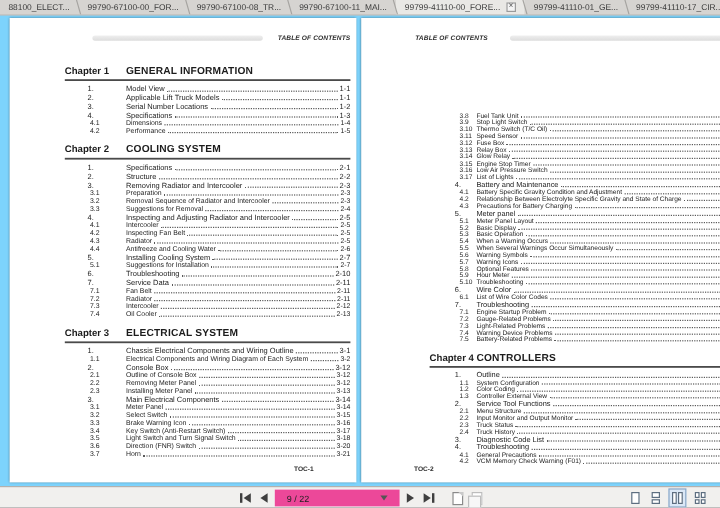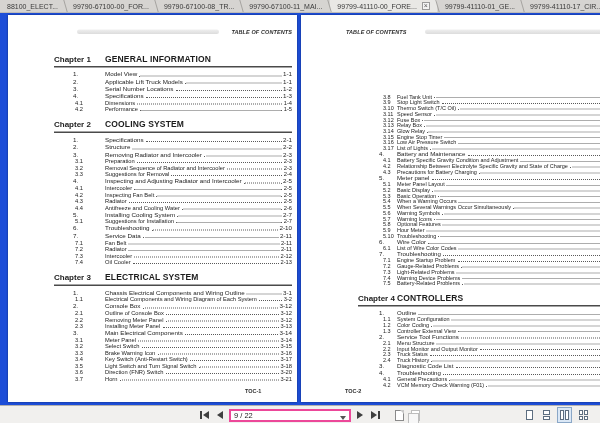--- a/index.html
+++ b/index.html
@@ -11,21 +11,21 @@
   .tabbar{flex:0 0 13px;height:13px;background:#d6d4d1;border-bottom:1px solid #bdbbb8;
     display:flex;align-items:stretch;overflow:hidden;white-space:nowrap}
   .tab{display:flex;align-items:center;padding:0 7px;font-size:7px;color:#3a3a3a;
     white-space:nowrap;cursor:default}
   .tab.active{background:#e9e8e5}
   .tab-close{display:inline-flex;align-items:center;justify-content:center;width:8px;height:8px;
     border:1px solid #9a9a9a;background:#f4f4f4;color:#555;font-size:7px;line-height:6px;margin-left:5px}
   .tab-sep{flex:0 0 1px;width:1px;background:#a5a3a0;transform:skewX(16deg);margin:0 0}
 
   
-  .viewer{flex:1 1 auto;position:relative;background:#1d4ed8;overflow:hidden}
+  .viewer{flex:1 1 auto;position:relative;background:#7dd3fc;overflow:hidden}
   .page{position:absolute;top:2px;bottom:3px;background:#fff;box-shadow:0 0 2px rgba(0,0,0,.45)}
   .page-left{left:8px;width:289px}
   .page-right{left:301px;width:349px}
   .page-inner{position:absolute;top:0;left:0;width:200%;height:200%;
     transform:scale(.5);transform-origin:0 0;color:#1c1c1c}
 
   
   .pg-header{position:absolute;top:26px;left:0;right:0;height:15px}
   .hdr-text{position:absolute;top:1px;font-size:11px;font-weight:bold;font-style:italic;
     color:#2e2e2e;letter-spacing:.2px}
@@ -65,22 +65,22 @@
   .pl .pg-footer{left:474px}
   .pr .pg-footer{left:88px}
 
   
   .statusbar{flex:0 0 18px;height:18px;background:#f1f0ee;border-top:1px solid #b3b1ae;position:relative}
   .nav{position:absolute;left:198px;top:2px;display:flex;align-items:center;gap:4px;height:14px}
   .navbtn{display:flex;align-items:center;gap:1px;padding:1px 2px}
   .tri-l{width:0;height:0;border:4px solid transparent;border-left:0;border-right:6px solid #3f3f3f}
   .tri-r{width:0;height:0;border:4px solid transparent;border-right:0;border-left:6px solid #3f3f3f}
   .vbar{width:2px;height:8px;background:#3f3f3f}
-  .pagebox{width:122px;height:13px;background:#fff;border:2px solid #ec4899;display:flex;
-    align-items:flex-end;justify-content:space-between;font-size:7.5px;color:#222;padding:0 3px}
+  .pagebox{width:104px;height:13px;background:#fff;border:7px solid #ec4899;display:flex;
+    align-items:center;justify-content:space-between;font-size:7.5px;color:#222;padding:0 3px}
   .dd{width:0;height:0;border:3px solid transparent;border-bottom:0;border-top:4px solid #555}
   .sheets{display:flex;align-items:center;gap:7px;margin-left:9px}
   .sheet{width:9px;height:11px;border:1px solid #8a8a8a;background:#fff;position:relative}
   .sheet .ear{position:absolute;right:-1px;top:-1px;width:0;height:0;
     border-left:4px solid transparent;border-top:4px solid #c9c9c9}
   .sheet.ghost{border-color:#bdbdbd}
   .sheet.ghost::after{content:"";position:absolute;left:-4px;top:2px;width:9px;height:11px;
     border:1px solid #bdbdbd;background:#f7f7f7}
   .modes{position:absolute;right:9px;top:1px;display:flex;align-items:center;gap:4px;height:16px}
   .mode{display:flex;align-items:center;gap:1px;padding:2px;border:1px solid transparent}

